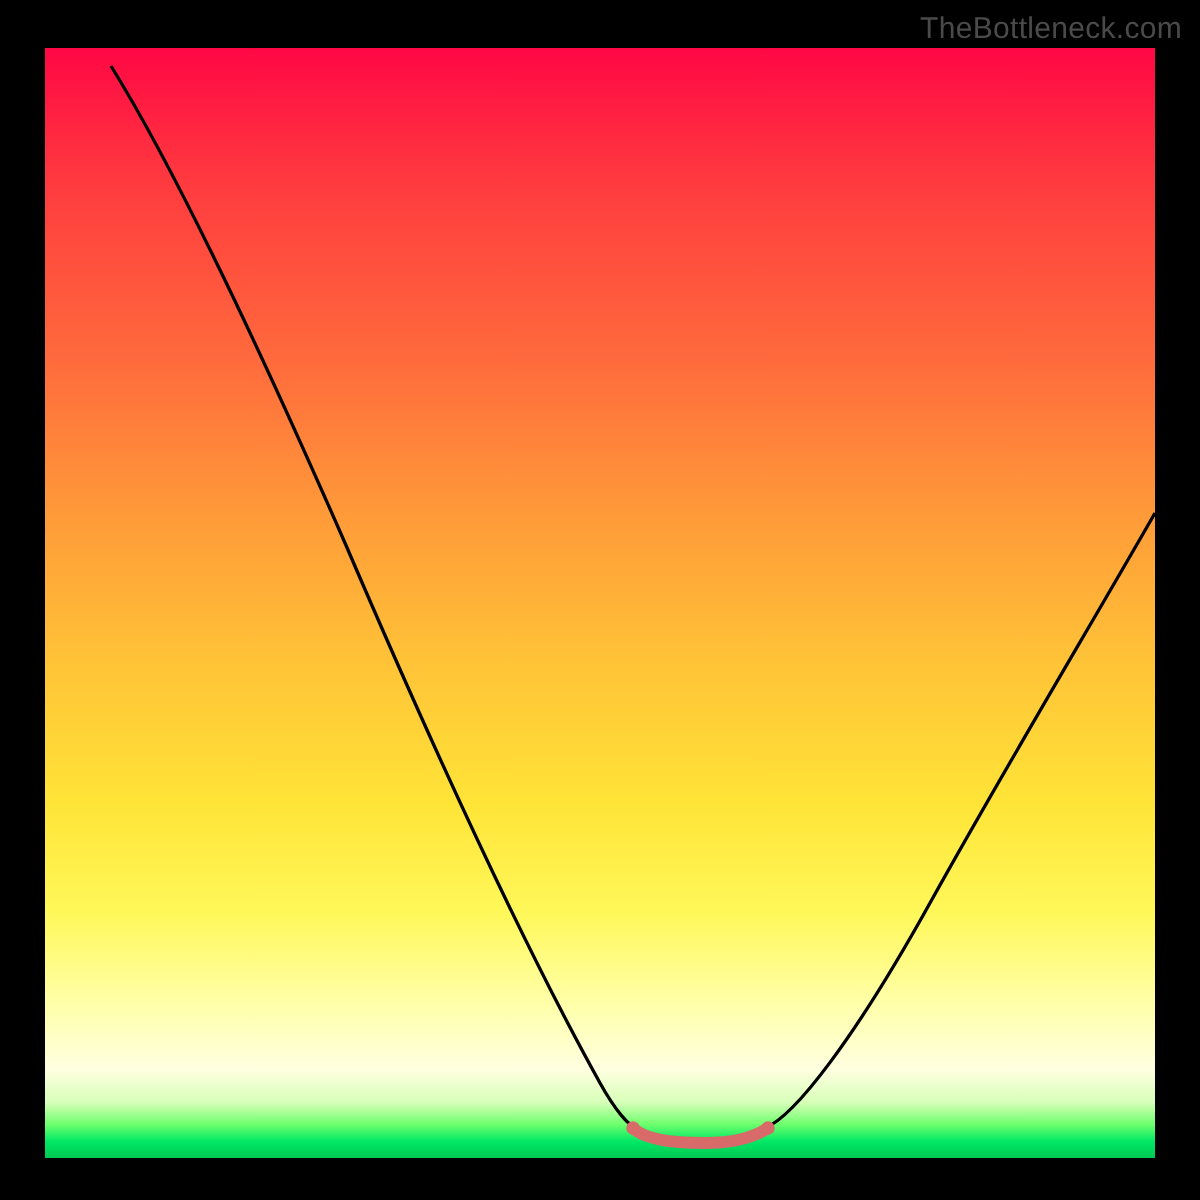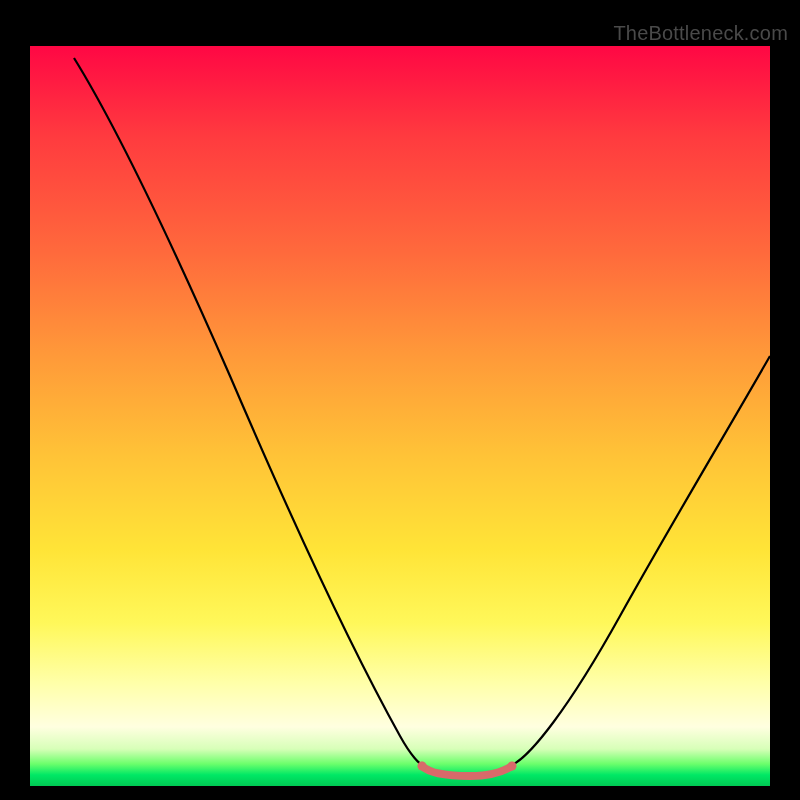--- a/index.html
+++ b/index.html
@@ -6,21 +6,21 @@
     margin: 0;
     padding: 0;
     width: 800px;
     height: 800px;
     background: #000;
     overflow: hidden;
     font-family: Arial, Helvetica, sans-serif;
   }
   .frame {
     position: absolute;
-    left: 0; top: 16px;
+    left: 0; top: 2px;
     width: 800px; height: 704px;
     background: #000;
   }
   .plot-area {
     position: absolute;
     left: 30px;
     top: 30px;
     width: 740px;
     height: 740px;
     

